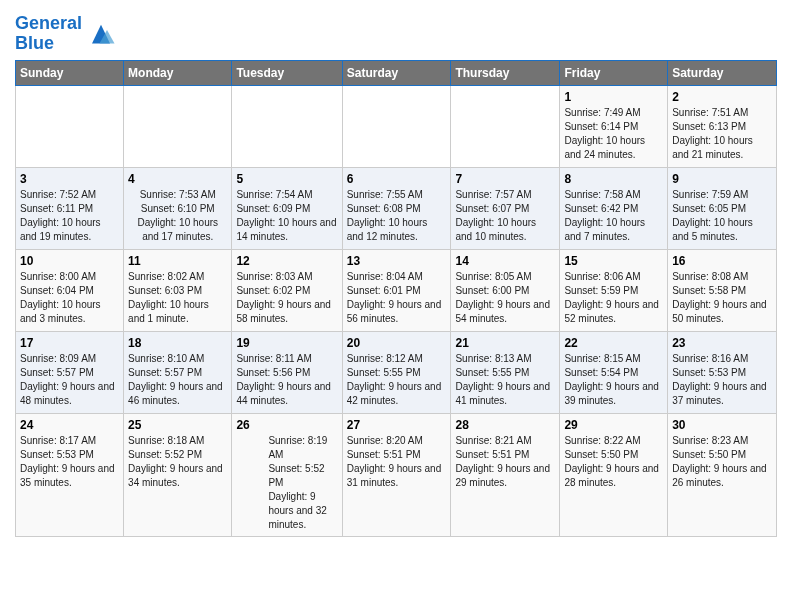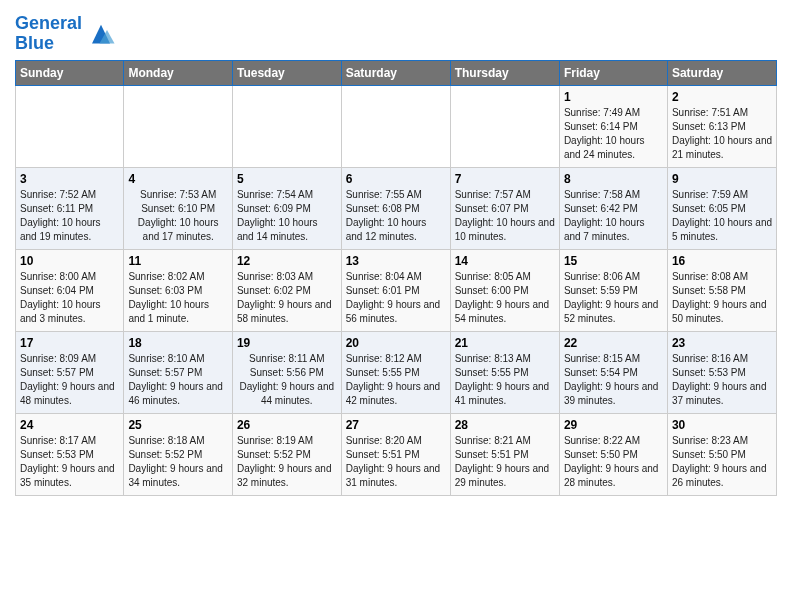--- a/index.html
+++ b/index.html
@@ -235,21 +235,21 @@
 Daylight: 9 hours and 48 minutes.</div>
         </td>
         <td>
           <span class="day-num">18</span>
           <div class="day-info" style="white-space: pre-line;">Sunrise: 8:10 AM
 Sunset: 5:57 PM
 Daylight: 9 hours and 46 minutes.</div>
         </td>
         <td>
           <span class="day-num">19</span>
-          <div class="day-info" style="white-space: pre-line; text-align: center;">Sunrise: 8:11 AM
+          <div class="day-info" style="white-space: pre-line;">Sunrise: 8:11 AM
 Sunset: 5:56 PM
 Daylight: 9 hours and 44 minutes.</div>
         </td>
         <td>
           <span class="day-num">20</span>
           <div class="day-info" style="white-space: pre-line;">Sunrise: 8:12 AM
 Sunset: 5:55 PM
 Daylight: 9 hours and 42 minutes.</div>
         </td>
         <td>
@@ -279,21 +279,21 @@
 Daylight: 9 hours and 35 minutes.</div>
         </td>
         <td>
           <span class="day-num">25</span>
           <div class="day-info" style="white-space: pre-line;">Sunrise: 8:18 AM
 Sunset: 5:52 PM
 Daylight: 9 hours and 34 minutes.</div>
         </td>
         <td>
           <span class="day-num">26</span>
-          <div class="day-info" style="white-space: pre-line;">Sunrise: 8:19 AM
+          <div class="day-info" style="white-space: pre-line; margin-left: 32px;">Sunrise: 8:19 AM
 Sunset: 5:52 PM
 Daylight: 9 hours and 32 minutes.</div>
         </td>
         <td>
           <span class="day-num">27</span>
           <div class="day-info" style="white-space: pre-line;">Sunrise: 8:20 AM
 Sunset: 5:51 PM
 Daylight: 9 hours and 31 minutes.</div>
         </td>
         <td>

